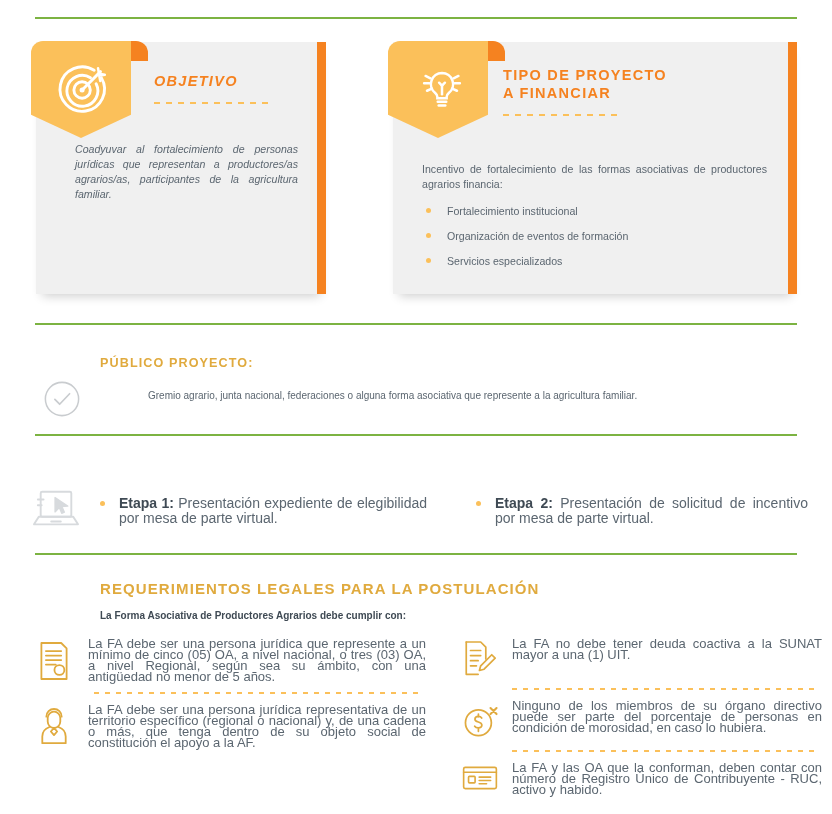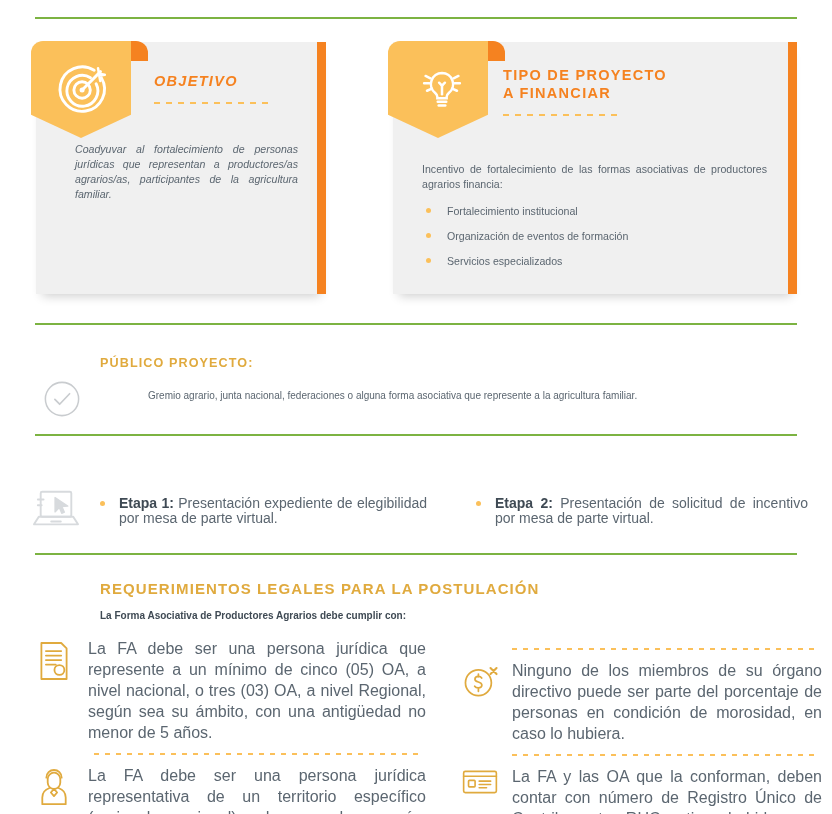--- a/index.html
+++ b/index.html
@@ -172,21 +172,21 @@
     position:absolute; left:100px; top:30px;
     color:#3f4a54; font-size:10px; font-weight:bold;
   }
   .req-col { position:absolute; top:58px; }
   #req-col-left  { left: 36px;  width: 390px; }
   #req-col-right { left: 462px; width: 360px; }
   .req-item { position:relative; display:flex; align-items:flex-start; }
   .req-ico { flex: 0 0 52px; padding-top: 2px; }
   #req-col-right .req-ico { flex: 0 0 50px; }
   .req-txt {
-    color:#5b6670; font-size:16px; line-height:21px; text-align: justify;
+    color:#5b6670; font-size:13px; line-height:11px; text-align: justify;
     padding-top: 0px;
   }
   .req-dash {
     height: 2px;
     margin: 10px 0 10px 58px;
     background-image: linear-gradient(to right, #fbc05a 0 5px, transparent 5px 11px);
     background-size: 11px 2px;
     background-repeat: repeat-x;
   }
   #req-col-right .req-dash { margin-left: 50px; width: 305px; }
@@ -321,20 +321,33 @@
               <path d="M20 24l-3.5 4 3.5 4 3.5-4z"></path>
               <path d="M15 23c-5 1.8-8 5.5-8 10.5V41h26v-7.5c0-5-3-8.7-8-10.5"></path>
             </g>
           </svg>
         </div>
         <div class="req-txt">La FA debe ser una persona jurídica representativa de un territorio específico (regional o nacional) y, de una cadena o más, que tenga dentro de su objeto social de constitución el apoyo a la AF.</div>
       </div>
     </div>
 
     <div class="req-col" id="req-col-right">
+      <div class="req-item">
+        <div class="req-ico">
+          <svg viewBox="0 0 40 44" width="34" height="38">
+            <g fill="none" stroke="#e0aa3e" stroke-width="2" stroke-linejoin="round" stroke-linecap="round">
+              <path d="M5 2h17l6 6v14"></path>
+              <path d="M5 2v38h14"></path>
+              <path d="M10 12h12M10 18h12M10 24h9M10 30h7"></path>
+              <path d="M35 17l4 4-13 13-5.5 1.5L22 30z"></path>
+            </g>
+          </svg>
+        </div>
+        <div class="req-txt">La FA no debe tener deuda coactiva a la SUNAT mayor a una (1) UIT.</div>
+      </div>
       <div class="req-dash"></div>
       <div class="req-item">
         <div class="req-ico">
           <svg viewBox="0 0 44 44" width="38" height="38">
             <g fill="none" stroke="#e0aa3e" stroke-width="2" stroke-linecap="round" stroke-linejoin="round">
               <circle cx="19" cy="24" r="15"></circle>
               <path d="M22.8 18.5c-.8-1.2-2.2-1.8-3.8-1.8-2.3 0-4 1.3-4 3.2 0 4.3 8 2.3 8 6.8 0 2-1.9 3.3-4.2 3.3-1.8 0-3.3-.7-4.1-2"></path>
               <path d="M19 14v3M19 31v3"></path>
               <path d="M33 7l7 7M40 7l-7 7" stroke-width="2.4"></path>
             </g>

